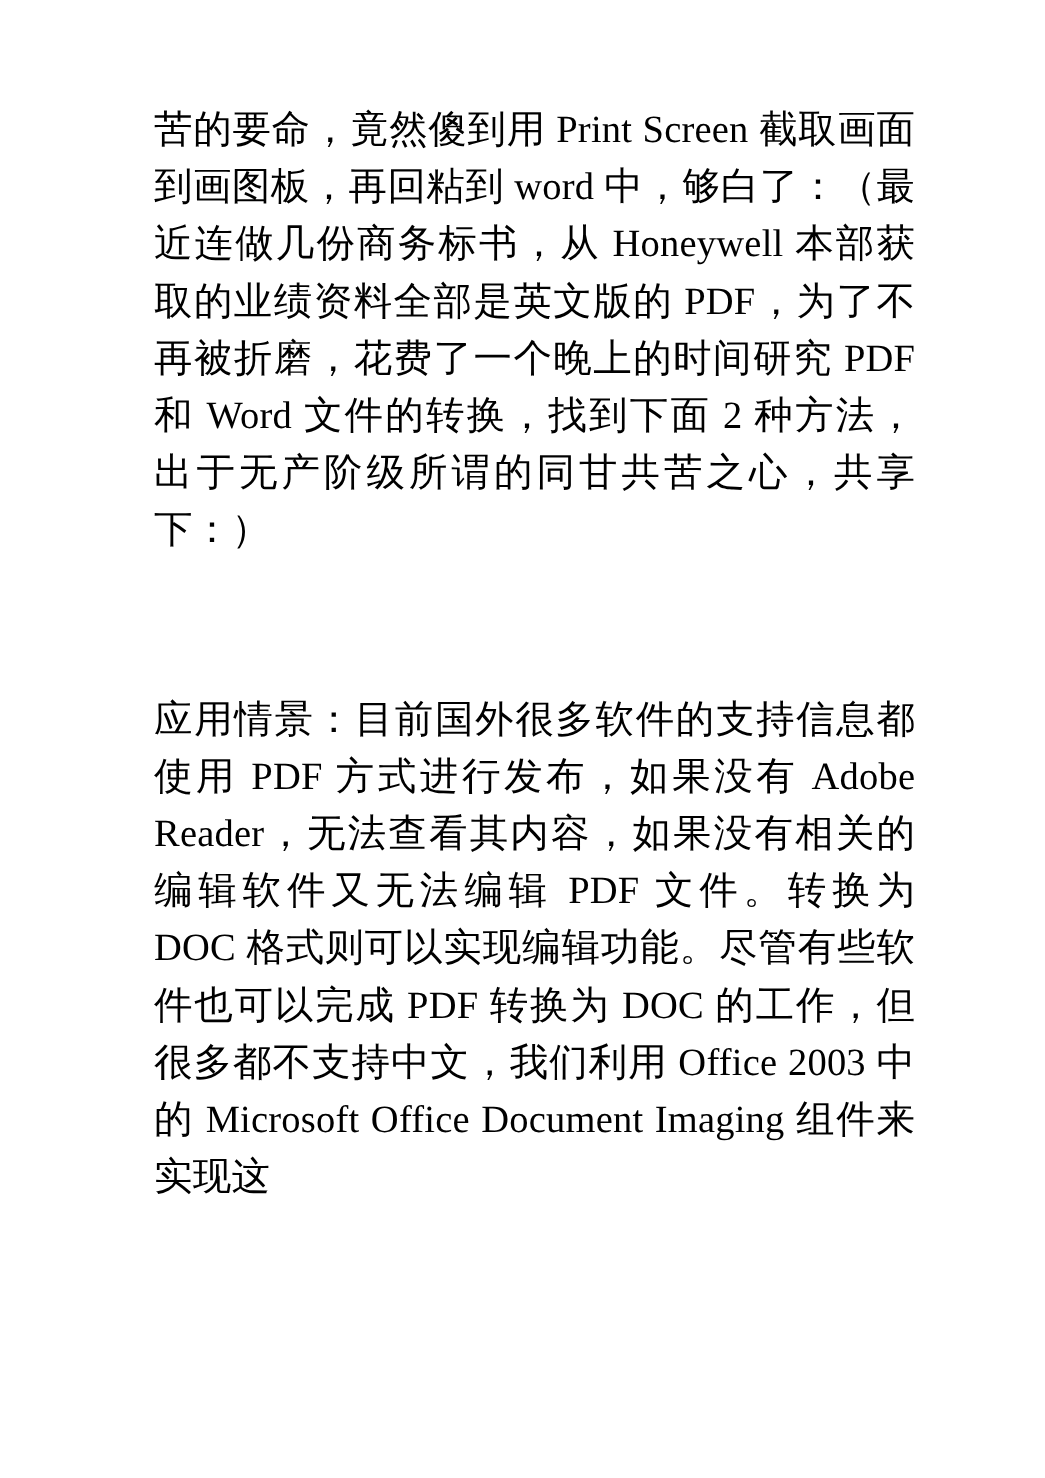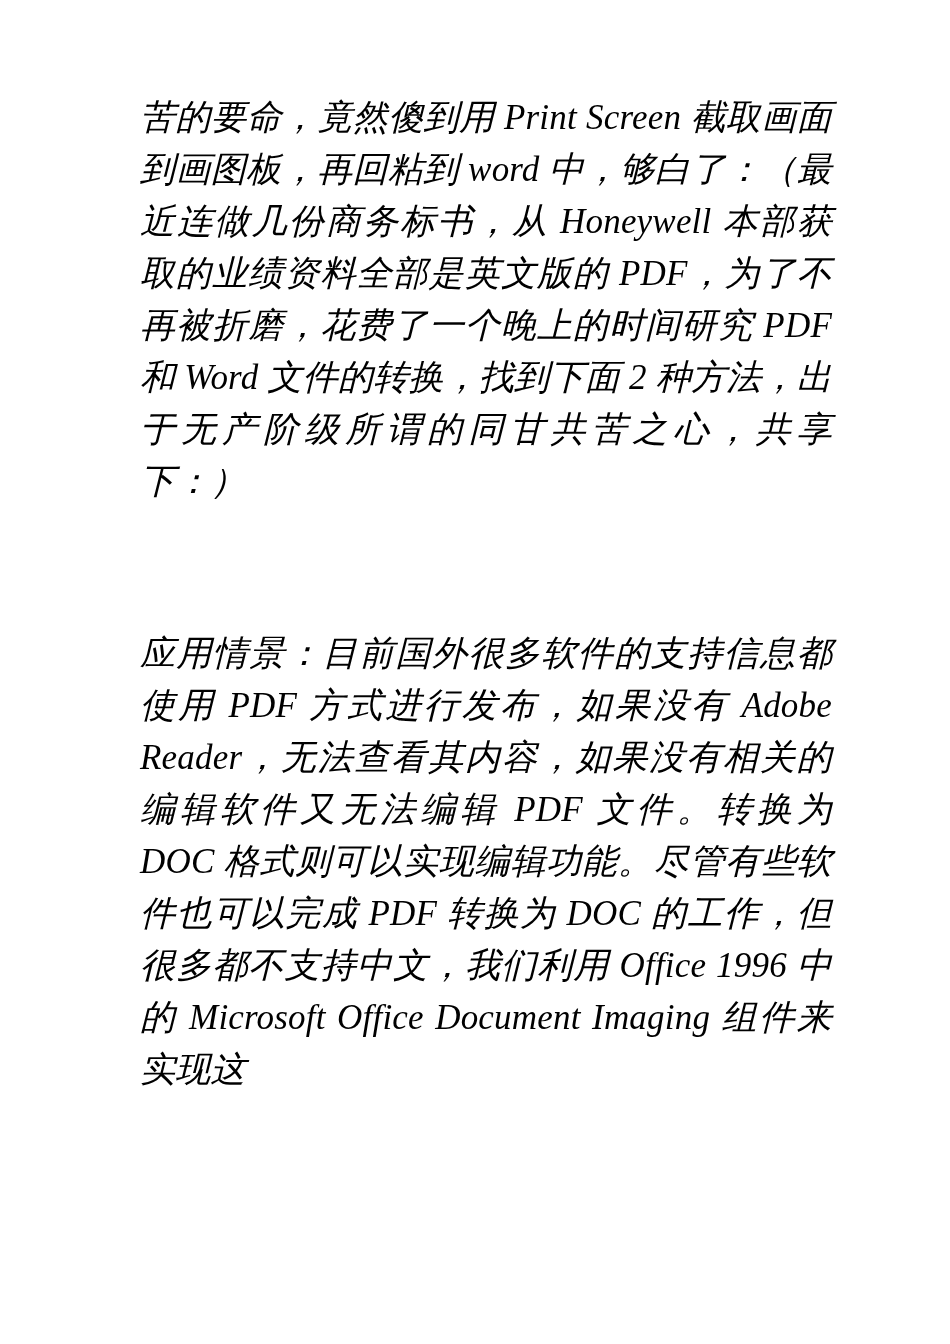--- a/index.html
+++ b/index.html
@@ -17,21 +17,20 @@
   .page {
     position: relative;
     width: 950px;
     height: 1344px;
     background: #ffffff;
     box-sizing: border-box;
     padding: 92px 118px 0 140px;
   }
   .doc-body {
     width: 100%;
-    font-style: italic;
   }
   .para {
     margin: 0 0 0 0;
     font-size: 35px;
     line-height: 52px;
     letter-spacing: 0.2px;
     text-align: justify;
     text-justify: inter-ideograph;
     word-break: break-word;
   }
@@ -48,16 +47,16 @@
 <div class="page">
   <div class="doc-body">
 
     <p class="para">苦的要命，竟然傻到用 Print Screen 截取画面到画图板，再回粘到 word 中，够白了：（最近连做几份商务标书，从 Honeywell 本部获取的业绩资料全部是英文版的 PDF，为了不再被折磨，花费了一个晚上的时间研究 PDF 和 Word 文件的转换，找到下面 2 种方法，出于无产阶级所谓的同甘共苦之心，共享下：）</p>
 
     <div class="gap-lg"></div>
 
 
     <div class="gap-md"></div>
 
-    <p class="para">应用情景：目前国外很多软件的支持信息都使用 PDF 方式进行发布，如果没有 Adobe Reader，无法查看其内容，如果没有相关的编辑软件又无法编辑 PDF 文件。转换为 DOC 格式则可以实现编辑功能。尽管有些软件也可以完成 PDF 转换为 DOC 的工作，但很多都不支持中文，我们利用 Office 1996 中的 Microsoft Office Document Imaging 组件来实现这</p>
+    <p class="para">应用情景：目前国外很多软件的支持信息都使用 PDF 方式进行发布，如果没有 Adobe Reader，无法查看其内容，如果没有相关的编辑软件又无法编辑 PDF 文件。转换为 DOC 格式则可以实现编辑功能。尽管有些软件也可以完成 PDF 转换为 DOC 的工作，但很多都不支持中文，我们利用 Office 2003 中的 Microsoft Office Document Imaging 组件来实现这</p>
 
   </div>
 </div>
 
 </body></html>

